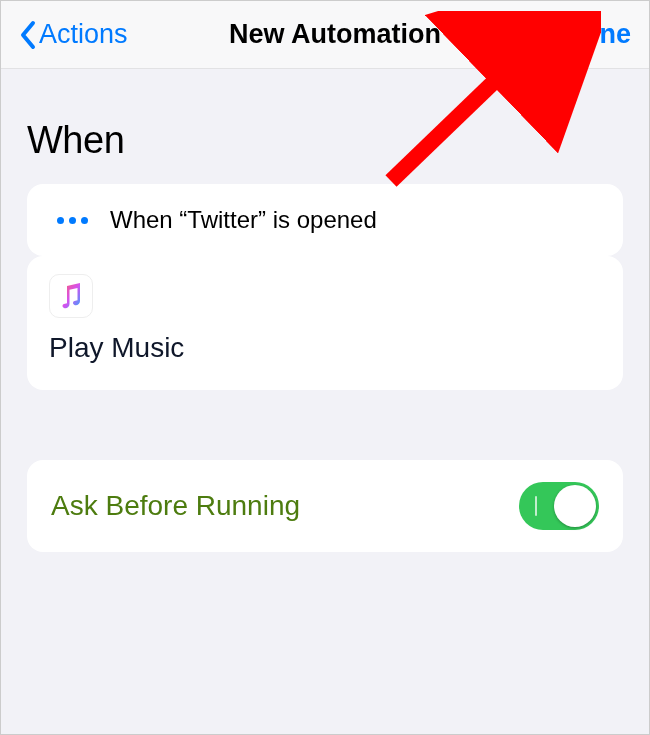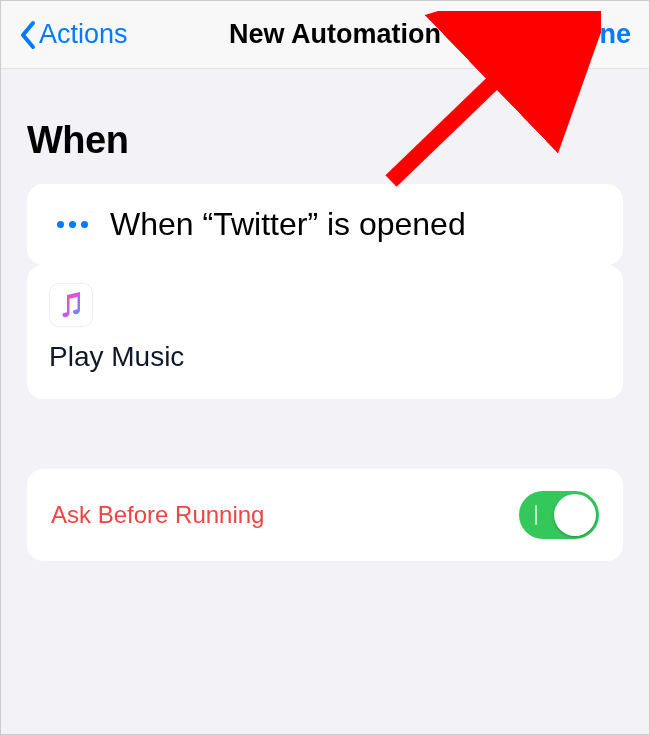--- a/index.html
+++ b/index.html
@@ -50,21 +50,21 @@
     color: #007aff;
     font-size: 27px;
     font-weight: 600;
     cursor: pointer;
     position: relative;
     z-index: 5;
   }
   .content { padding: 0 26px; }
   .section-header {
     font-size: 38px;
-    font-weight: 700;
+    font-weight: 400;
     color: #000;
     margin-top: 50px;
     margin-bottom: 22px;
     letter-spacing: -0.5px;
   }
   .card {
     background: #fff;
     border-radius: 16px;
     padding: 22px 24px;
   }
@@ -79,21 +79,21 @@
     margin-right: 22px;
     margin-left: 6px;
   }
   .dot {
     width: 7px;
     height: 7px;
     border-radius: 50%;
     background: #007aff;
   }
   .when-text {
-    font-size: 32px;
+    font-size: 24px;
     color: #000;
     font-weight: 400;
   }
   .do-card {
     padding: 18px 22px 26px 22px;
   }
   .app-icon-box {
     width: 44px;
     height: 44px;
     border-radius: 10px;
@@ -109,22 +109,22 @@
     font-weight: 400;
     color: #0f172a;
   }
   .toggle-row {
     display: flex;
     align-items: center;
     justify-content: space-between;
     padding: 22px 24px;
   }
   .toggle-label {
-    font-size: 24px;
-    color: #ef4444;
+    font-size: 28px;
+    color: #4d7c0f;
   }
   .switch {
     width: 80px;
     height: 48px;
     background: #34c759;
     border-radius: 24px;
     position: relative;
   }
   .switch .knob {
     position: absolute;

